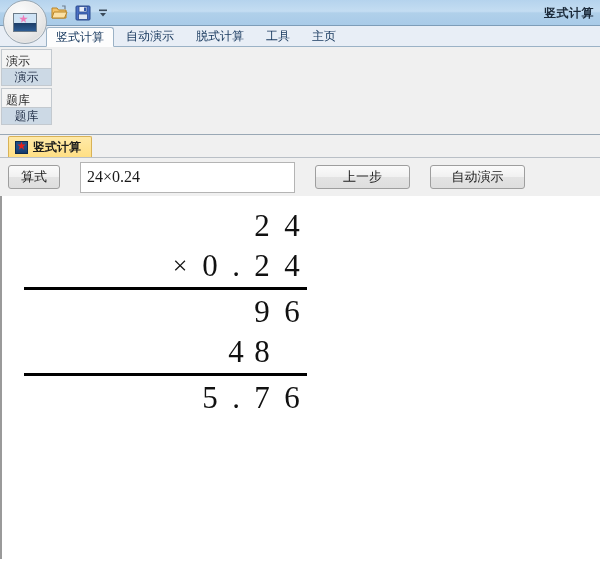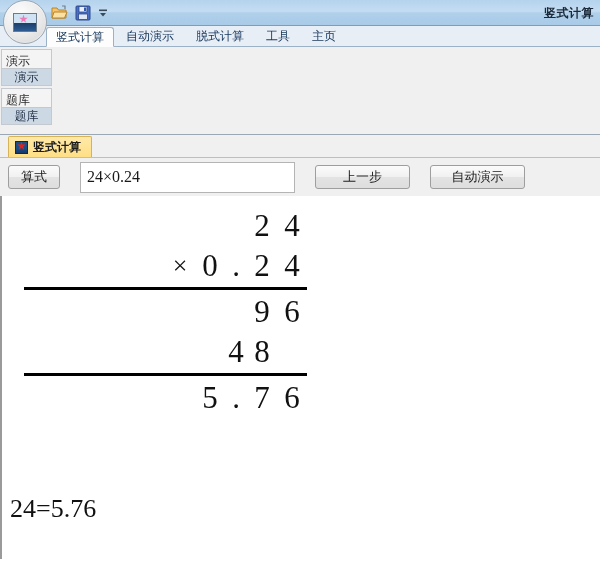--- a/index.html
+++ b/index.html
@@ -435,15 +435,14 @@
     <div class="vrow">
       <span class="cell blank"></span>
       <span class="cell">5</span>
       <span class="cell dot">.</span>
       <span class="cell">7</span>
       <span class="cell">6</span>
     </div>
 
   </div>
 
-  <div class="result-text">24=5.76</div>
 
 </div>
 
 </body></html>

